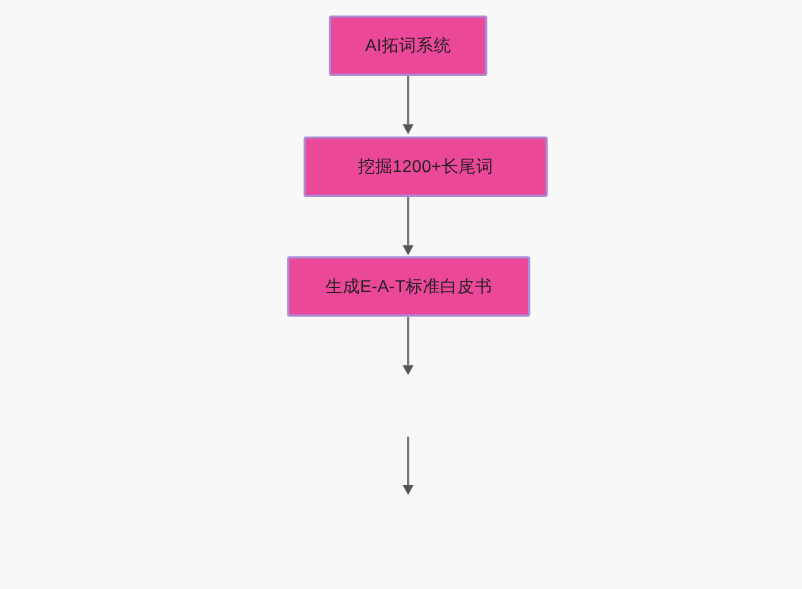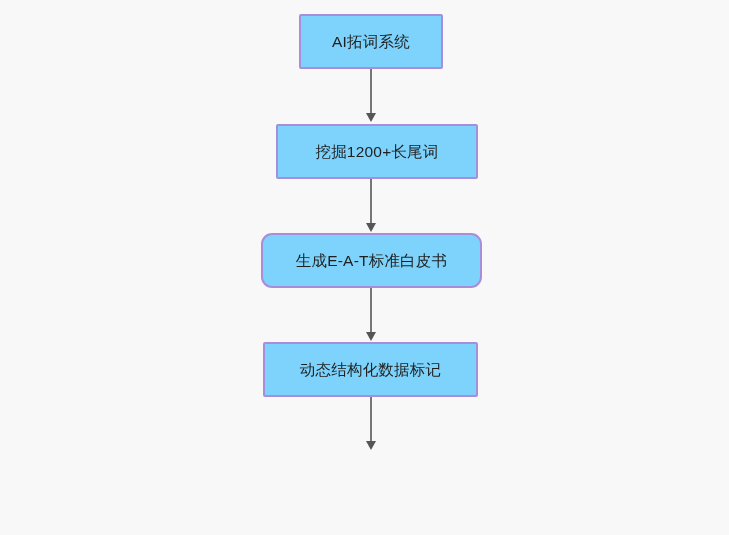--- a/index.html
+++ b/index.html
@@ -15,21 +15,21 @@
   }
   #flowchart {
     position: relative;
     width: 729px;
     height: 535px;
   }
   .node {
     position: absolute;
     box-sizing: border-box;
     height: 55px;
-    background: #7dd3fc;
+    background: #ec4899;
     border: 2px solid #a88ed9;
     border-radius: 2px;
     display: flex;
     align-items: center;
     justify-content: center;
   }
   .node-label {
     font-size: 15.5px;
     color: #1f1f1f;
     line-height: 1;
@@ -57,35 +57,32 @@
 
 <div id="flowchart">
 
   <div class="node" style="left:299px; top:14px; width:144px;">
     <span class="node-label">AI拓词系统</span>
   </div>
 
   <div class="edge" style="top:69px; height:44px;"></div>
   <div class="arrowhead" style="top:113px;"></div>
 
-  <div class="node" style="left:276px; top:124px; width:202px;align-items:center;">
+  <div class="node" style="left:276px; top:124px; width:222px;align-items:center;">
     <span class="node-label">挖掘1200+长尾词</span>
   </div>
 
   <div class="edge" style="top:179px; height:44px;"></div>
   <div class="arrowhead" style="top:223px;"></div>
 
-  <div class="node" style="left:261px; top:233px; width:221px;border-radius:11px;">
+  <div class="node" style="left:261px; top:233px; width:221px;">
     <span class="node-label">生成E-A-T标准白皮书</span>
   </div>
 
   <div class="edge" style="top:288px; height:44px;"></div>
   <div class="arrowhead" style="top:332px;"></div>
 
-  <div class="node" style="left:263px; top:342px; width:215px;">
-    <span class="node-label">动态结构化数据标记</span>
-  </div>
 
   <div class="edge" style="top:397px; height:44px;"></div>
   <div class="arrowhead" style="top:441px;"></div>
 
 
 </div>
 
 </body></html>

